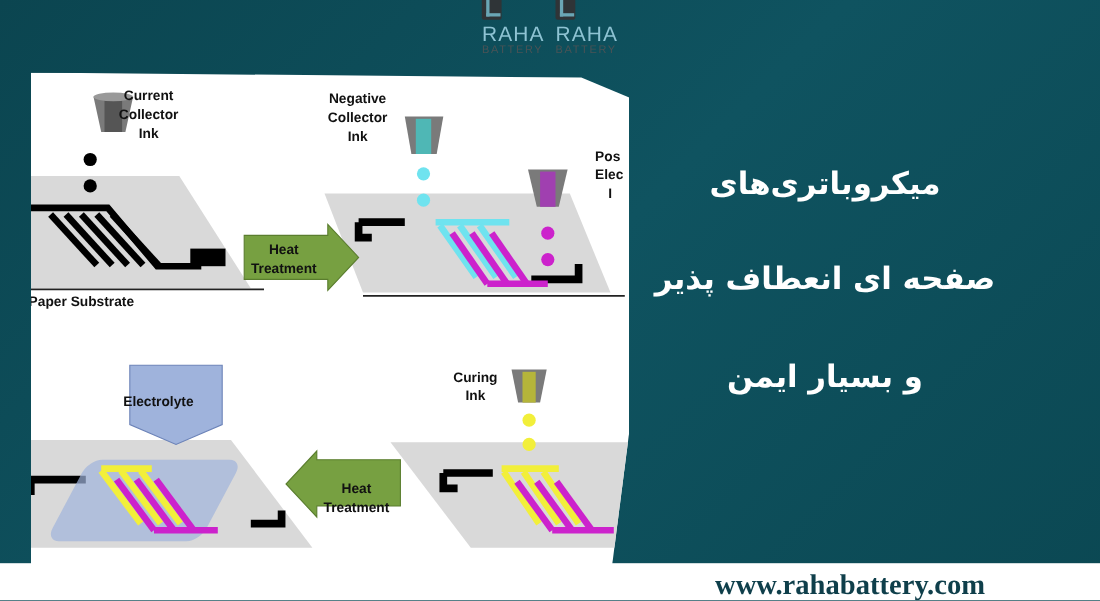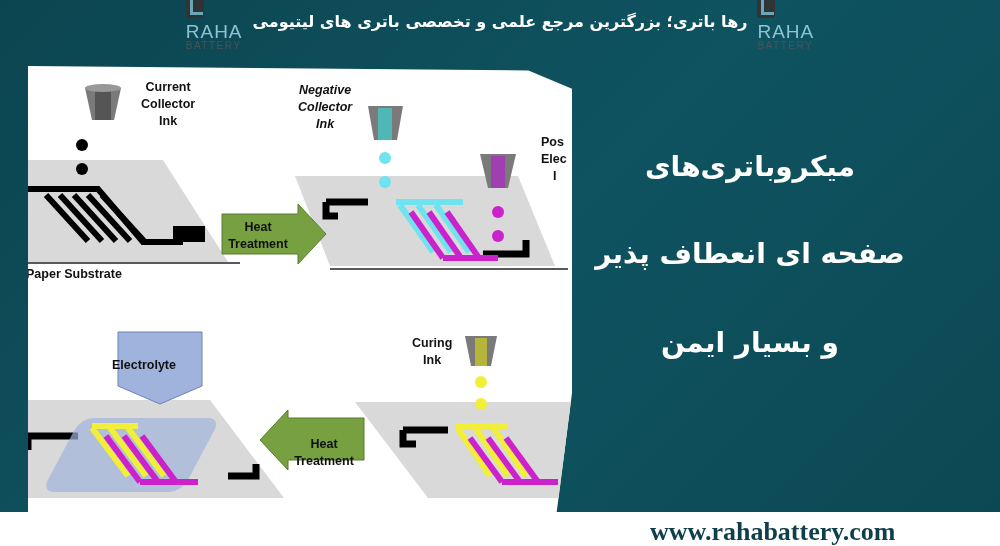--- a/index.html
+++ b/index.html
@@ -25,21 +25,20 @@
 <div class="bg"></div>
 
 <div class="topbar">
   <div class="logo">
     <div class="logo-mark"></div>
     <div class="logo-text">
       <span class="logo-raha">RAHA</span>
       <span class="logo-batt">BATTERY</span>
     </div>
   </div>
-  <span class="tagline">رها باتری؛ بزرگترین مرجع علمی و تخصصی باتری های لیتیومی</span>
   <div class="logo">
     <div class="logo-mark"></div>
     <div class="logo-text">
       <span class="logo-raha">RAHA</span>
       <span class="logo-batt">BATTERY</span>
     </div>
   </div>
 </div>
 
 <div class="slide">
@@ -128,26 +127,26 @@
         <path d="M478,372 L510,416"></path>
         <path d="M474,416 L530,416"></path>
     </g>
 
     <polygon points="437,270 469,270 463,300 443,300" fill="#7a7a7a"></polygon>
     <rect x="447" y="272" width="12" height="28" fill="#b5b53a"></rect>
     <circle cx="453" cy="316" r="6" fill="#f2ef3a"></circle>
       <circle cx="453" cy="338" r="6" fill="#f2ef3a"></circle>
   </svg>
 
-  <div class="label" style="left:80px;top:13px;margin-left:33px;">
+  <div class="label" style="left:80px;top:13px;">
     <div>Current</div>
     <div>Collector</div>
     <div>Ink</div>
   </div>
-  <div class="label" style="left:270px;top:16px;font-style:italic;">
+  <div class="label" style="left:270px;top:16px;">
     <div>Negative</div>
     <div>Collector</div>
     <div>Ink</div>
   </div>
   <div class="label" style="left:513px;top:68px;text-align:left;">
     <div>Pos</div>
     <div>Elec</div>
     <div style="padding-left:12px">I</div>
   </div>
   <div class="label" style="left:-2px;top:200px;">Paper Substrate</div>

